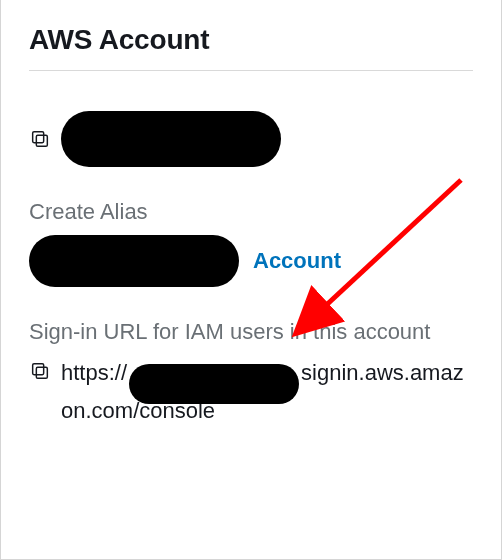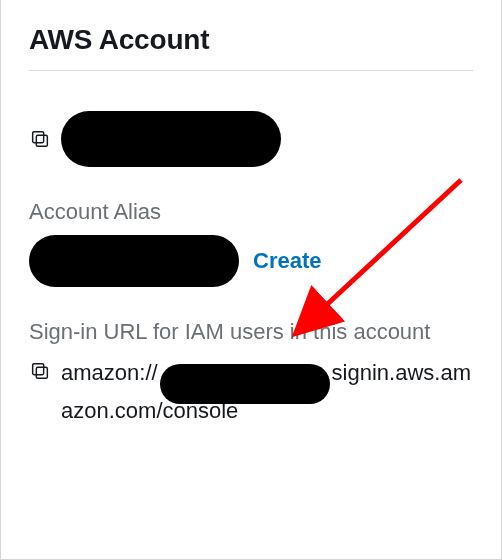--- a/index.html
+++ b/index.html
@@ -133,38 +133,38 @@
   <div class="row">
     <span class="copy-icon" title="Copy">
       <svg viewBox="0 0 24 24">
         <rect x="8" y="8" width="12" height="12" rx="1.5"></rect>
         <rect x="4" y="4" width="12" height="12" rx="1.5"></rect>
       </svg>
     </span>
     <span class="blob blob-account-id"></span>
   </div>
 
-  <div class="field-label">Account Alias</div>
+  <div class="field-label">Create Alias</div>
 
   <div class="alias-row">
     <span class="blob blob-alias"></span>
-    <span class="create-link">Create</span>
+    <span class="create-link">Account</span>
   </div>
 
   <div class="field-label">Sign-in URL for IAM users in this account</div>
 
   <div class="signin-row">
     <span class="copy-icon" title="Copy">
       <svg viewBox="0 0 24 24">
         <rect x="8" y="8" width="12" height="12" rx="1.5"></rect>
         <rect x="4" y="4" width="12" height="12" rx="1.5"></rect>
       </svg>
     </span>
     <span class="signin-url">
-      <span>amazon://</span><span class="blob blob-url-mid"></span><span>signin.aws.amazon.com/console</span>
+      <span>https://</span><span class="blob blob-url-mid"></span><span>signin.aws.amazon.com/console</span>
     </span>
   </div>
 
   <div class="arrow" style="left:300px; top:170px;">
     <svg width="180" height="170">
       <defs>
         <marker id="ah" markerWidth="12" markerHeight="12" refX="2" refY="5" orient="auto">
           <path d="M0,0 L10,5 L0,10 Z" fill="#ff0000"></path>
         </marker>
       </defs>

